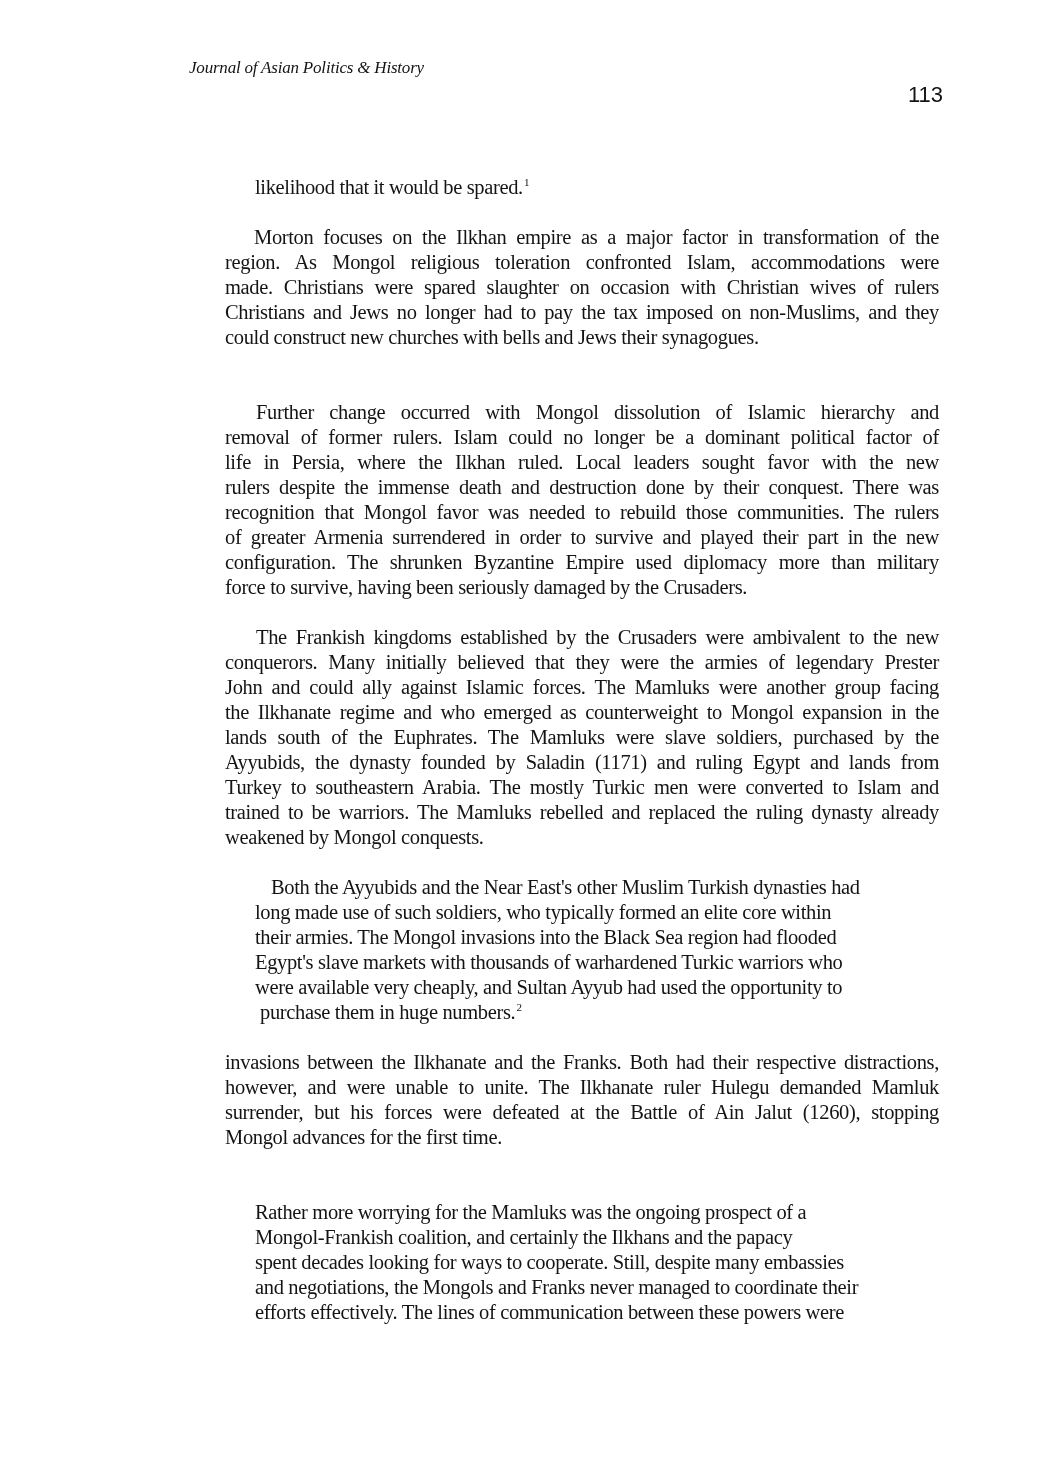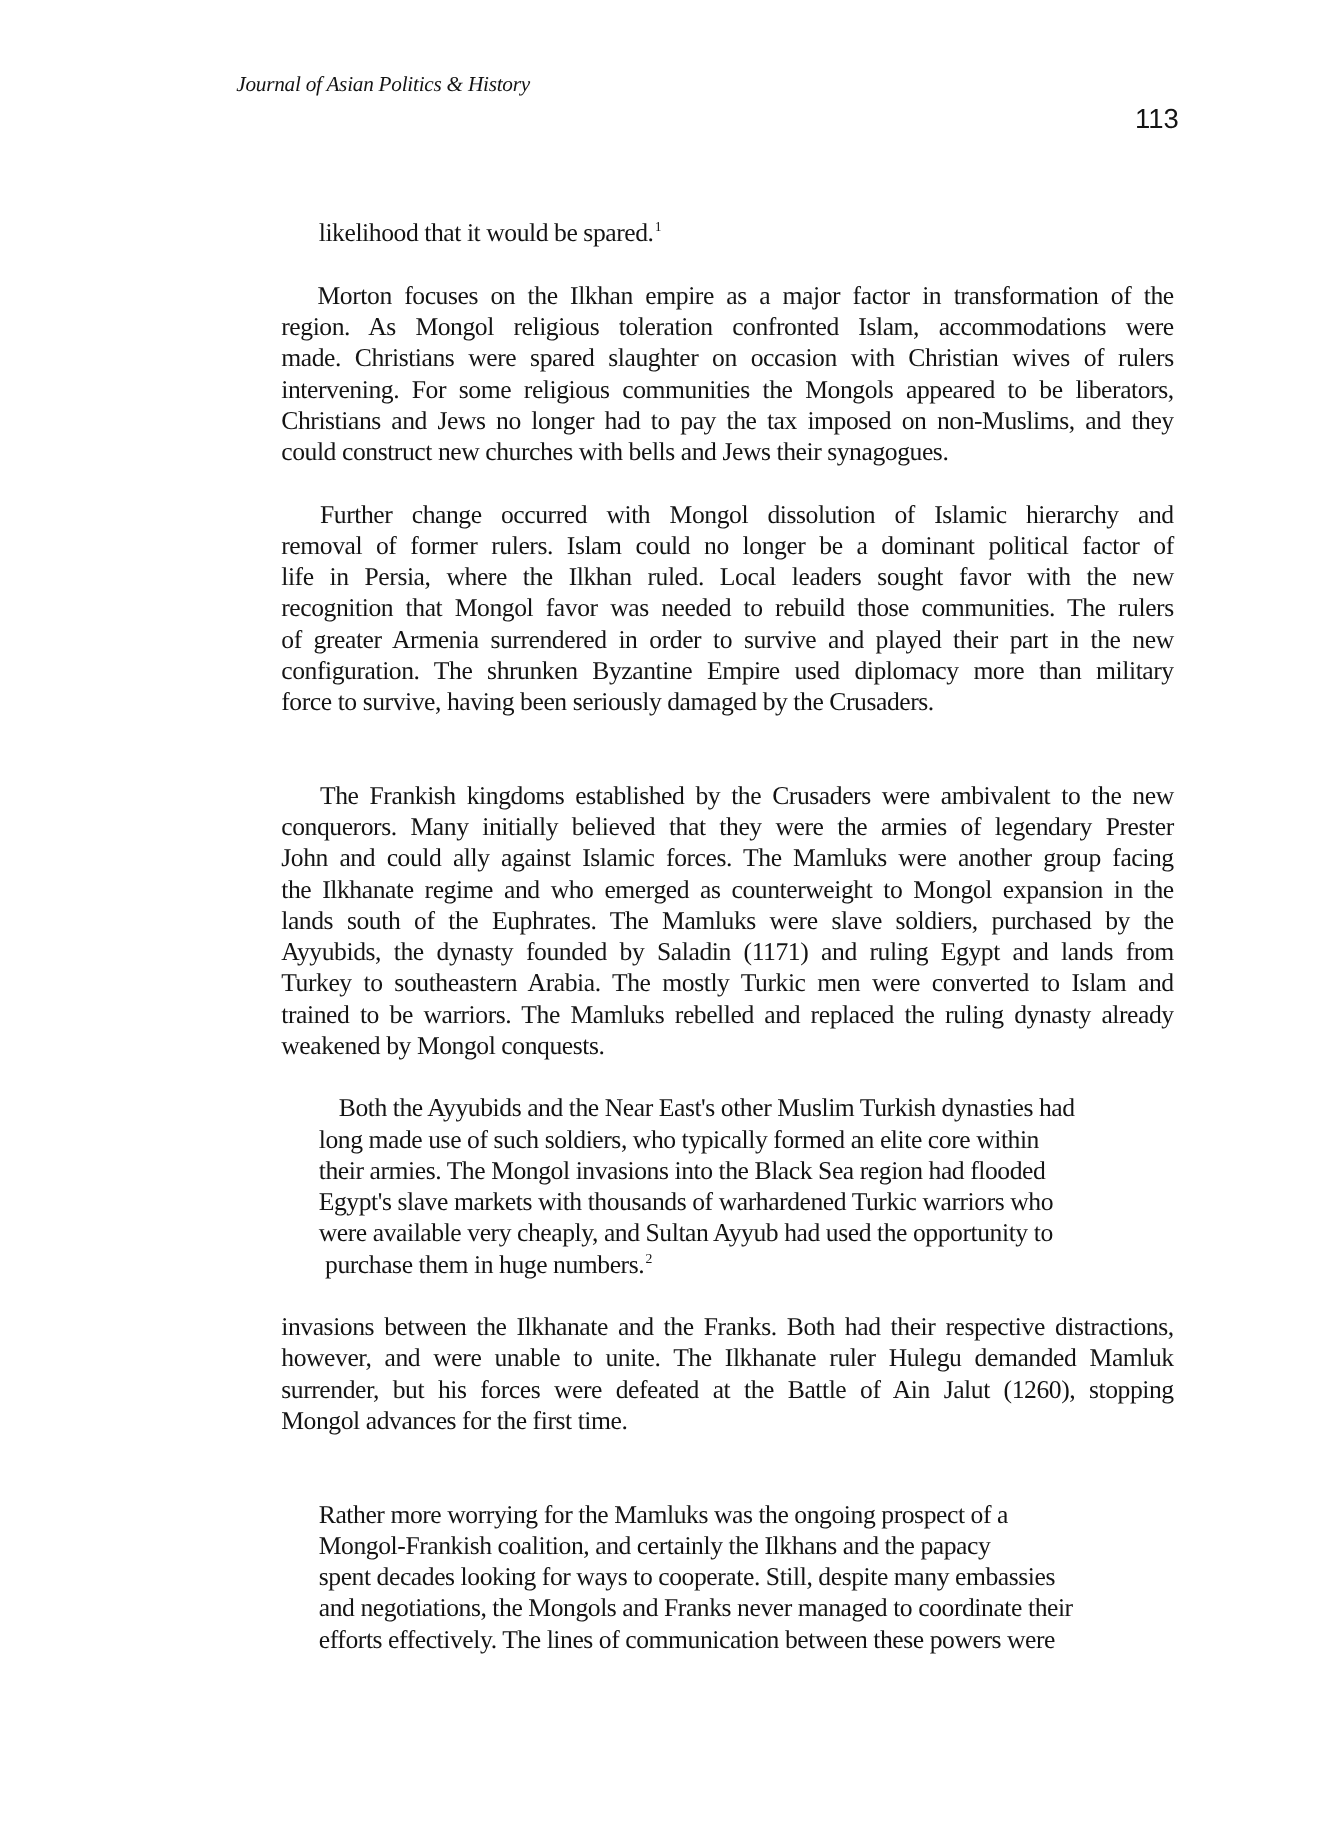--- a/index.html
+++ b/index.html
@@ -73,29 +73,29 @@
 <div class="page-number">113</div>
 
 <div class="block" style="left:255px; top:175px;">
   <span class="line"><span>likelihood that it would be spared.</span><sup>1</sup></span>
 </div>
 
 <div class="block main justify" style="top:225px;">
   <span class="line" style="text-indent:29px;">Morton focuses on the Ilkhan empire as a major factor in transformation of the</span>
   <span class="line">region. As Mongol religious toleration confronted Islam, accommodations were</span>
   <span class="line">made. Christians were spared slaughter on occasion with Christian wives of rulers</span>
-  <span class="line">intervening. For some religious communities the Mongols appeared to be liberators,</span>
   <span class="line">Christians and Jews no longer had to pay the tax imposed on non-Muslims, and they</span>
   <span class="line last">could construct new churches with bells and Jews their synagogues.</span>
 </div>
 
 <div class="block main justify" style="top:400px;">
   <span class="line" style="text-indent:31px;">Further change occurred with Mongol dissolution of Islamic hierarchy and</span>
   <span class="line">removal of former rulers. Islam could no longer be a dominant political factor of</span>
   <span class="line">life in Persia, where the Ilkhan ruled. Local leaders sought favor with the new</span>
+  <span class="line">rulers despite the immense death and destruction done by their conquest. There was</span>
   <span class="line">recognition that Mongol favor was needed to rebuild those communities. The rulers</span>
   <span class="line">of greater Armenia surrendered in order to survive and played their part in the new</span>
   <span class="line">configuration. The shrunken Byzantine Empire used diplomacy more than military</span>
   <span class="line last">force to survive, having been seriously damaged by the Crusaders.</span>
 </div>
 
 <div class="block main justify" style="top:625px;">
   <span class="line" style="text-indent:31px;">The Frankish kingdoms established by the Crusaders were ambivalent to the new</span>
   <span class="line">conquerors. Many initially believed that they were the armies of legendary Prester</span>
   <span class="line">John and could ally against Islamic forces. The Mamluks were another group facing</span>

